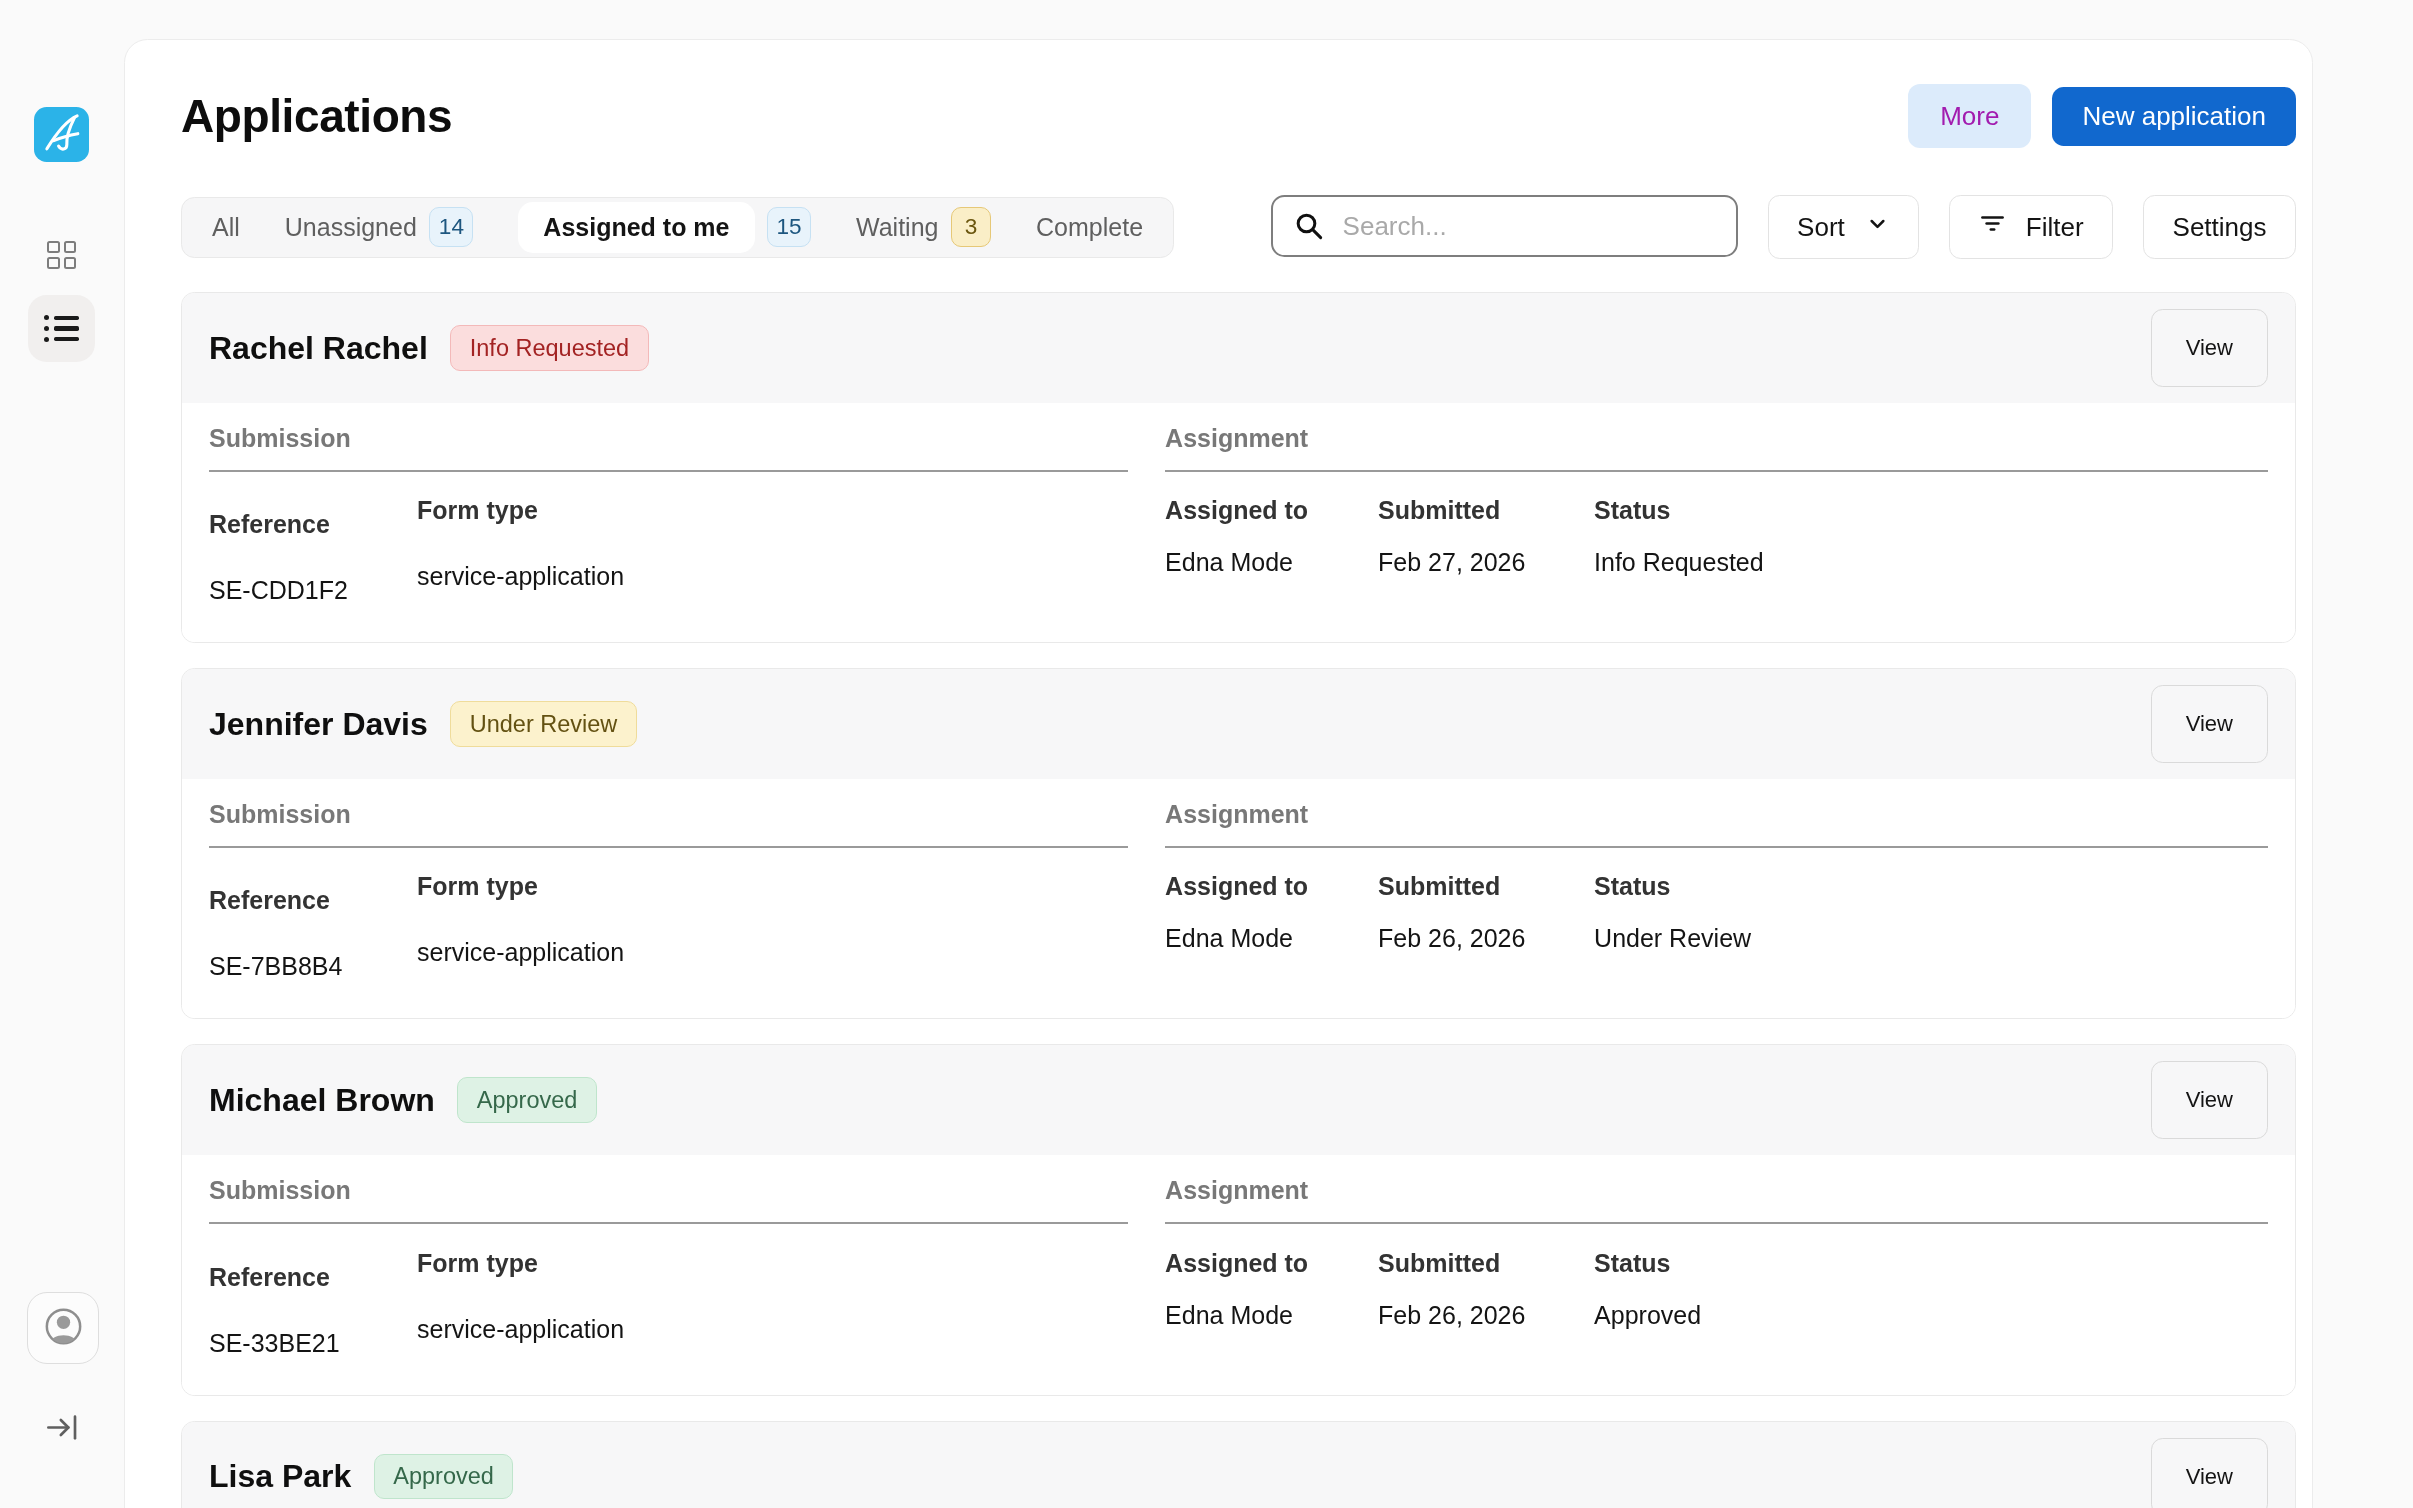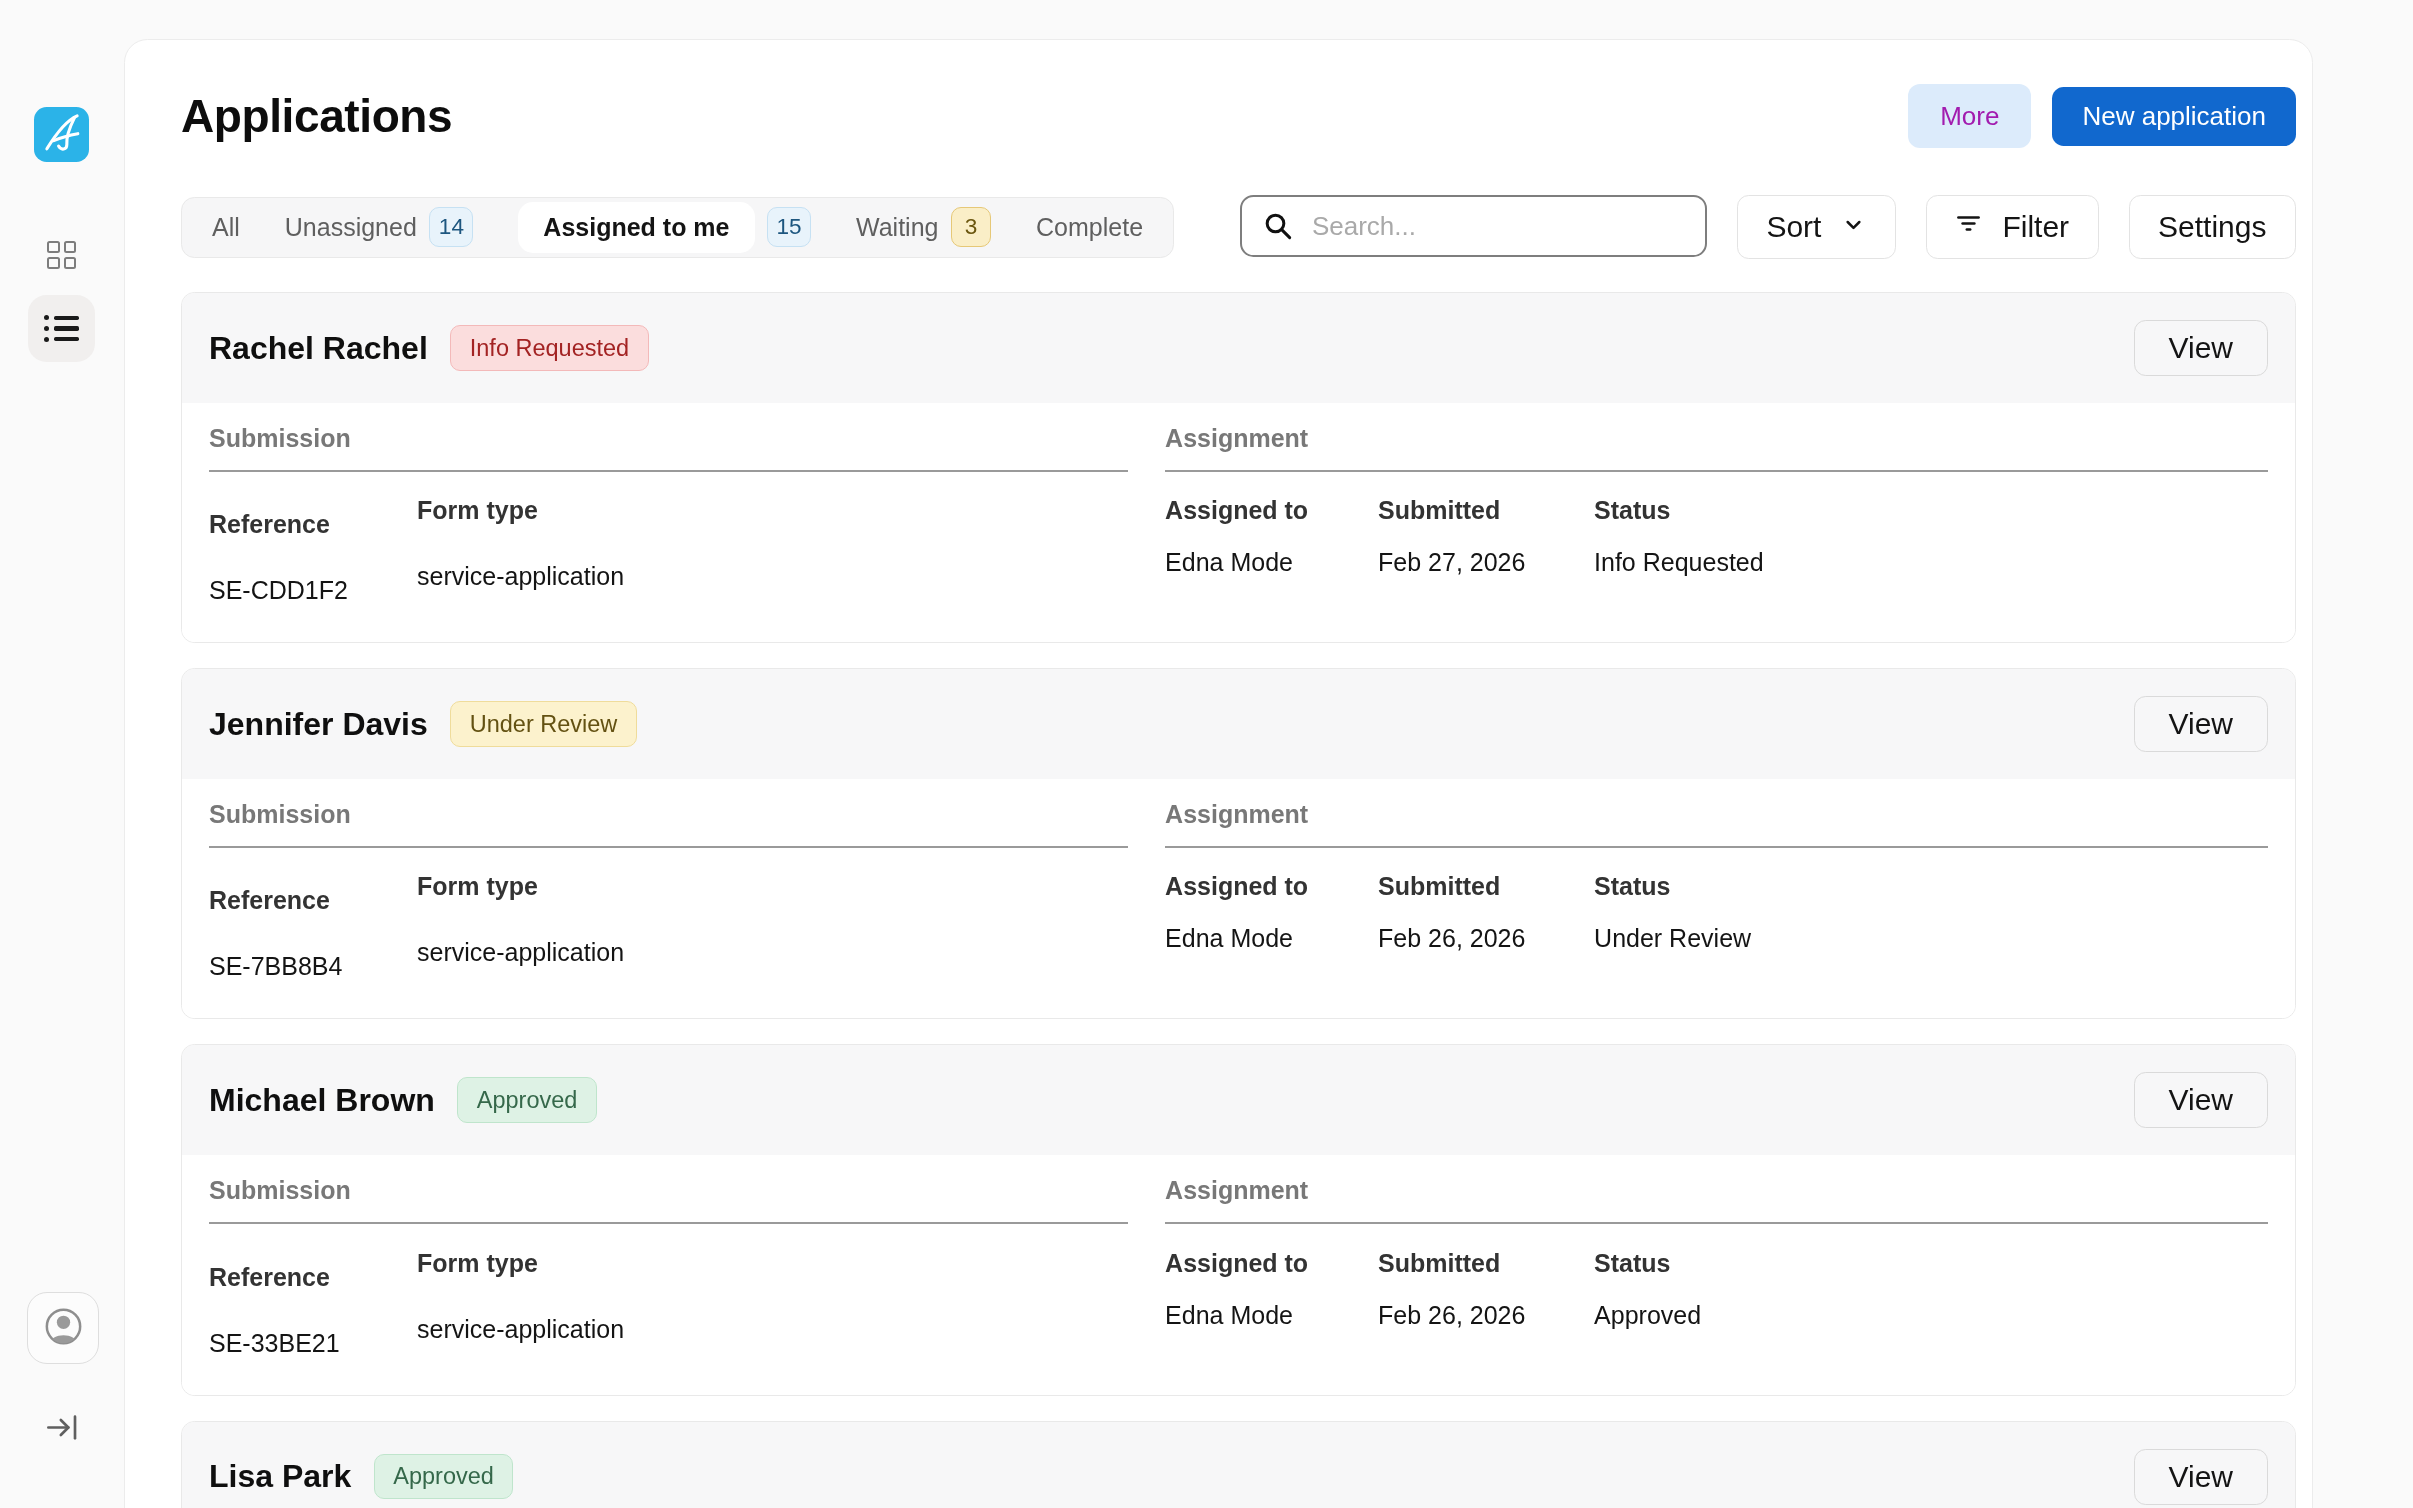--- a/index.html
+++ b/index.html
@@ -41,32 +41,32 @@
   .tab .tab-label{padding:0;}
   .tab.active .tab-label{background:#ffffff;border-radius:15px;padding:11px 25px;font-weight:700;color:#141414;}
   .count-badge{min-width:40px;height:40px;padding:0 8.4px;display:flex;align-items:center;justify-content:center;border-radius:10px;font-size:22.6px;border:1.3px solid transparent;}
   .count-blue{background:#e8f3fb;border-color:#c6e1f3;color:#1d567f;}
   .count-yellow{background:#faeec7;border-color:#e6c877;color:#6b560f;}
   .right-controls{margin-left:auto;display:flex;align-items:flex-start;gap:30px;}
   .search-wrap{position:relative;width:467px;height:62px;}
   .search-wrap svg{position:absolute;left:23.5px;top:16px;}
   .search-input{width:100%;height:100%;border:2.1px solid #7e7e7e;border-radius:13.4px;padding:0 17px 0 70px;font-size:26px;font-family:inherit;color:#141414;background:#fff;outline:none;}
   .search-input::placeholder{color:#a9a9a9;}
-  .toolbar-btn{display:flex;align-items:center;gap:20px;height:64px;padding:0 28.5px;background:#ffffff;border:1.3px solid #e3e3e3;border-radius:11.7px;font-size:30px;font-family:inherit;color:#141414;cursor:pointer;}
+  .toolbar-btn{display:flex;align-items:center;gap:20px;height:64px;padding:0 28.5px;background:#ffffff;border:1.3px solid #e3e3e3;border-radius:11.7px;font-size:26px;font-family:inherit;color:#141414;cursor:pointer;}
 
   
   .cards{margin-top:33px;display:flex;flex-direction:column;gap:25px;}
   .card{border:1.3px solid #e9e9e9;border-radius:13.4px;overflow:hidden;background:#fff;}
   .card-header{display:flex;align-items:center;height:110px;padding:0 27px;background:#f7f7f8;}
   .card-name{font-size:32px;font-weight:700;color:#0f0f0f;}
   .status-badge{margin-left:22.6px;padding:8.4px 18.4px;border-radius:10px;font-size:23.5px;border:1.3px solid transparent;white-space:nowrap;}
   .badge-red{background:#fbdddd;border-color:#f3b9b9;color:#a32323;}
   .badge-yellow{background:#fcf2cd;border-color:#efdc9b;color:#635112;}
   .badge-green{background:#def2e5;border-color:#bfe5cc;color:#35684a;}
-  .btn-view{margin-left:auto;height:56px;padding:0 34px;background:transparent;border:1.3px solid #dadada;border-radius:11.7px;font-size:30px;font-family:inherit;color:#141414;cursor:pointer;}
+  .btn-view{margin-left:auto;height:78px;padding:0 34px;background:transparent;border:1.3px solid #dadada;border-radius:11.7px;font-size:22px;font-family:inherit;color:#141414;cursor:pointer;}
   .card-body{padding:20px 27px 37px;display:grid;grid-template-columns:1.05fr 1.26fr;column-gap:37px;background:#fff;}
   .section-title{font-size:25px;font-weight:700;color:#787878;line-height:30px;}
   .section-divider{margin-top:17px;height:1.7px;background:#9a9a9a;border:none;}
   .fields{display:flex;}
   .labels-row{margin-top:23.5px;}
   .values-row{margin-top:22px;}
   .f-label{font-size:25px;font-weight:700;color:#333;line-height:30px;}
   .f-value{font-size:25px;color:#141414;line-height:30px;}
   .w-ref{width:208px;flex:none;margin-top:14px;}
   .w-assigned{width:213px;flex:none;}

